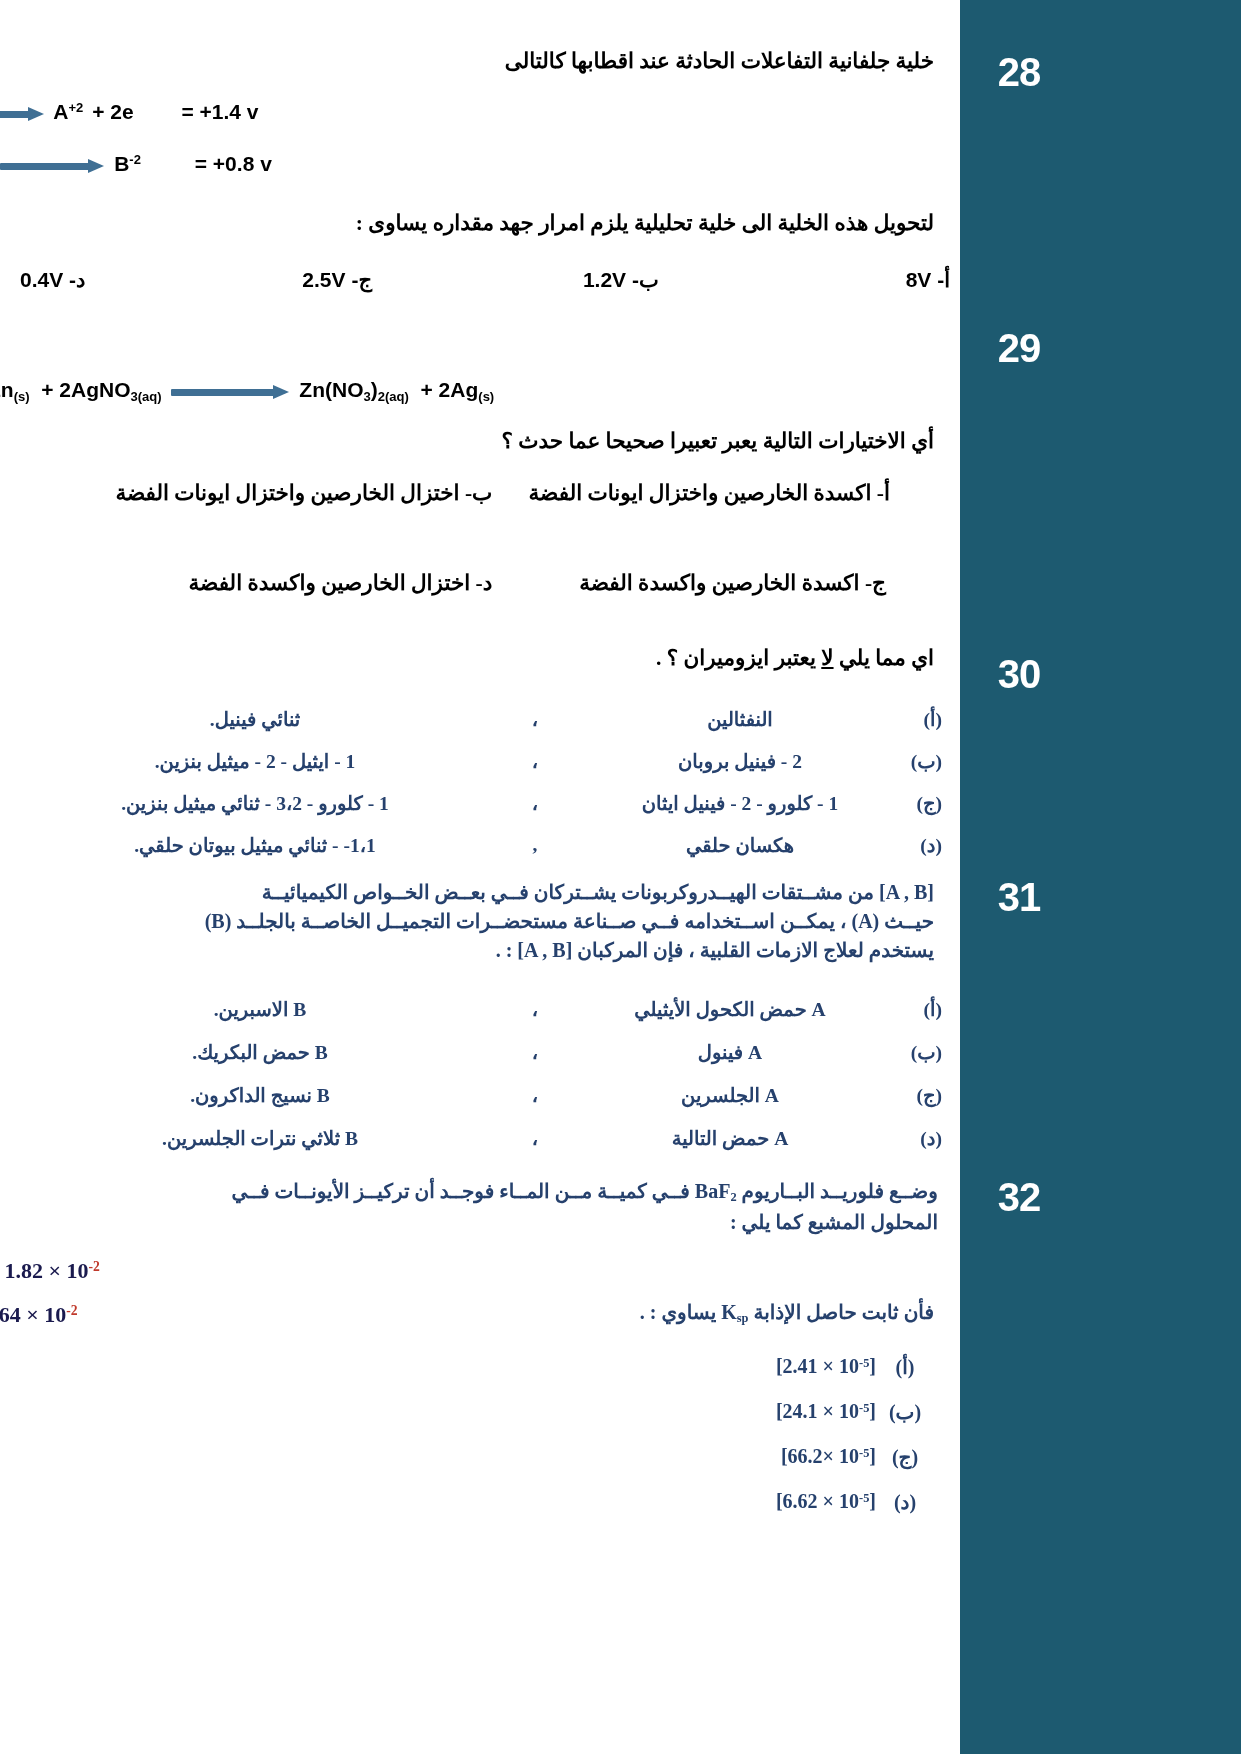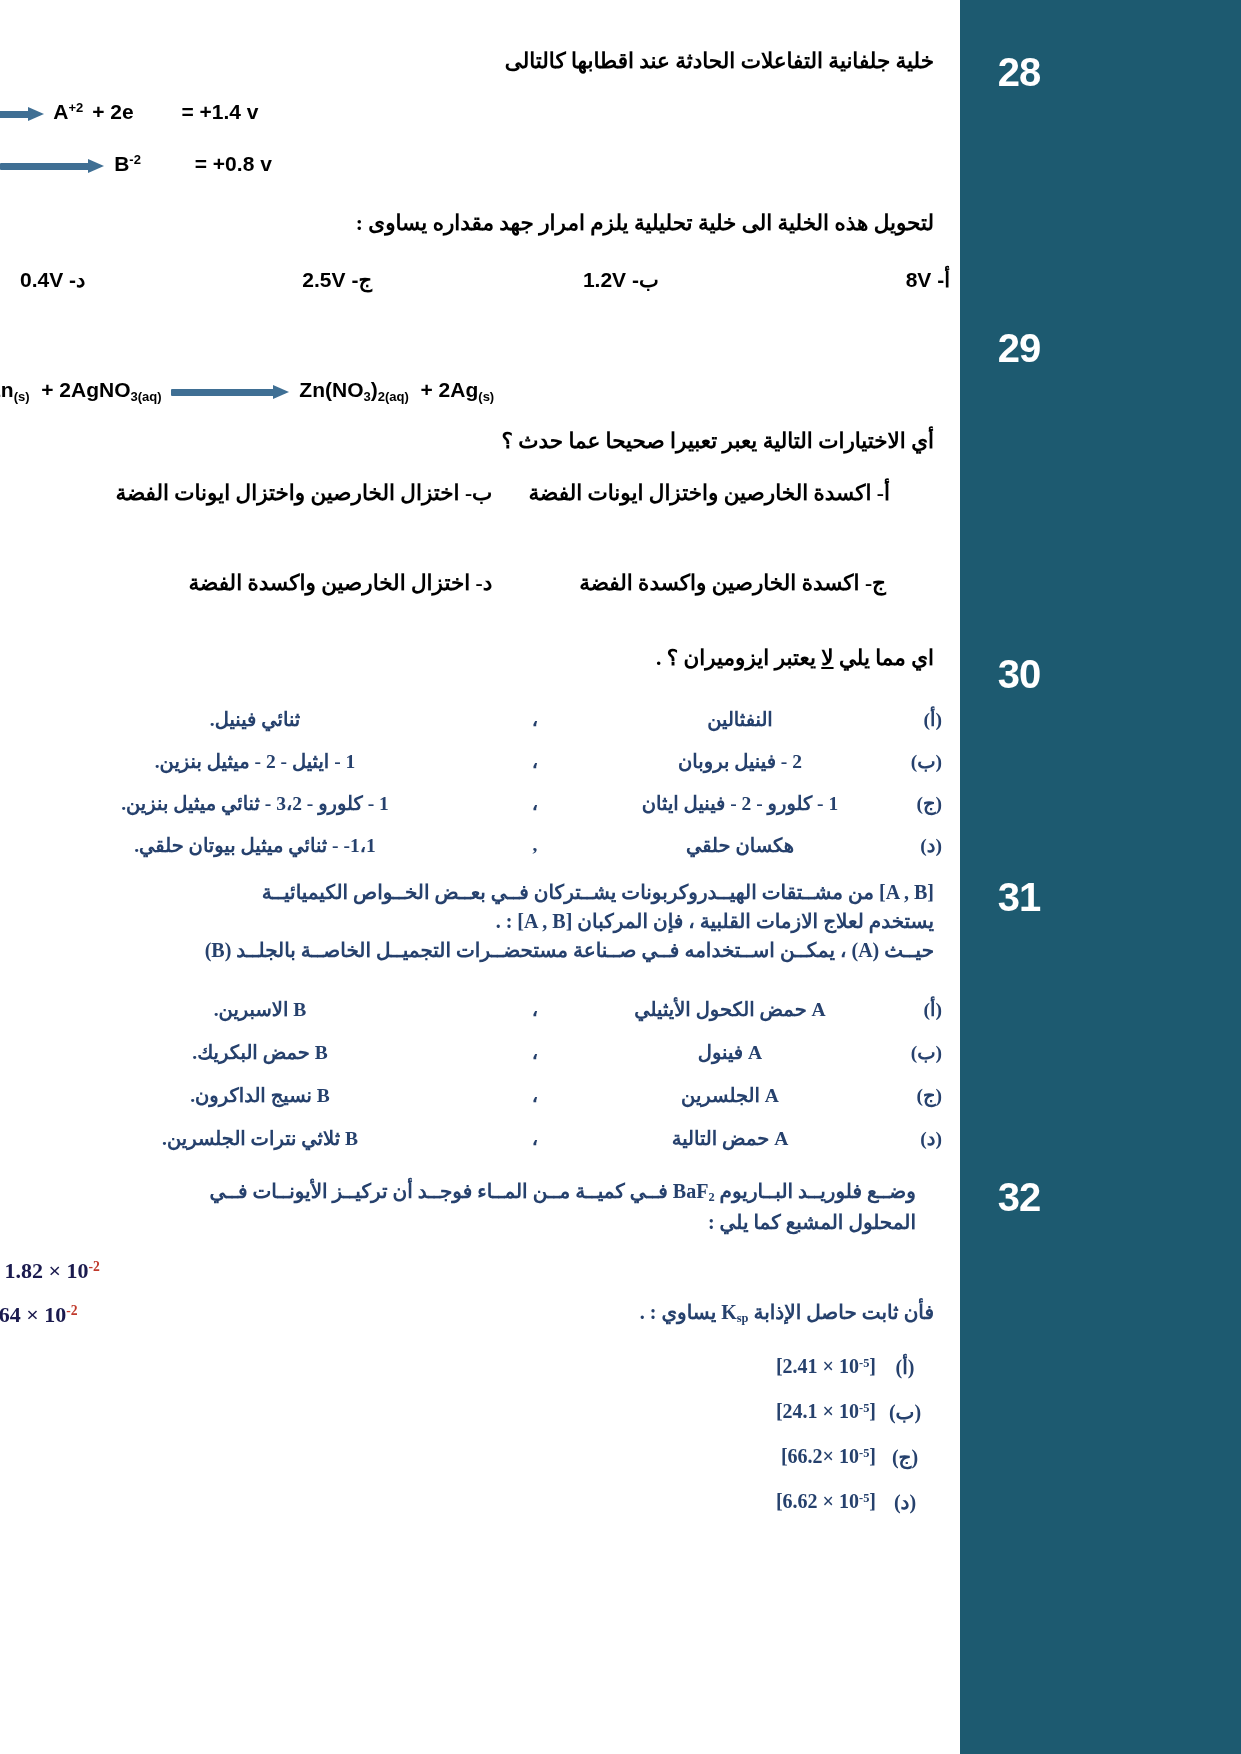--- a/index.html
+++ b/index.html
@@ -197,24 +197,24 @@
       <div style="flex:0 0 110px;text-align:center;">,</div>
       <div style="flex:1;text-align:center;">1،1- - ثنائي ميثيل بيوتان حلقي.</div>
     </div>
   </div>
 
   <div class="blk ar-blue" style="top:878px;right:26px;width:906px;font-size:20px;line-height:1.45;text-align:justify;">
     <div>
       <span class="ltr" style="font-weight:700;">[A , B]</span><span> من مشــتقات الهيــدروكربونات يشــتركان فــي بعــض الخــواص الكيميائيــة</span>
     </div>
     <div>
+      <span>حيــث </span><span class="ltr" style="font-weight:700;">(A)</span><span> ، يمكــن اســتخدامه فــي صــناعة مستحضــرات التجميــل الخاصــة بالجلــد </span><span class="ltr" style="font-weight:700;">(B)</span>
+    </div>
+    <div>
       <span>يستخدم لعلاج الازمات القلبية ، فإن المركبان </span><span class="ltr" style="font-weight:700;">[A , B]</span><span> : .</span>
-    </div>
-    <div>
-      <span>حيــث </span><span class="ltr" style="font-weight:700;">(A)</span><span> ، يمكــن اســتخدامه فــي صــناعة مستحضــرات التجميــل الخاصــة بالجلــد </span><span class="ltr" style="font-weight:700;">(B)</span>
     </div>
   </div>
 
   <div class="blk" style="top:988px;right:18px;width:912px;font-size:19.5px;">
     <div class="optrow ar-blue" style="height:43px;align-items:center;">
       <div style="flex:0 0 62px;text-align:right;">(أ)</div>
       <div style="flex:0 0 300px;text-align:center;">
         <span class="ltr" style="font-weight:700;">A</span>
         <span>حمض الكحول الأيثيلي</span>
       </div>
@@ -255,21 +255,21 @@
         <span>حمض التالية</span>
       </div>
       <div style="flex:0 0 90px;text-align:center;">،</div>
       <div style="flex:1;text-align:center;">
         <span class="ltr" style="font-weight:700;">B</span>
         <span>ثلاثي نترات الجلسرين.</span>
       </div>
     </div>
   </div>
 
-  <div class="blk ar-blue" style="top:1176px;right:44px;width:906px;font-size:20px;line-height:1.5;text-align:justify;">
+  <div class="blk ar-blue" style="top:1176px;right:22px;width:906px;font-size:20px;line-height:1.5;text-align:justify;">
     <div>
       <span>وضــع فلوريــد البــاريوم </span><span class="ltr" style="font-weight:700;">BaF<sub>2</sub></span><span> فــي كميــة مــن المــاء فوجــد أن تركيــز الأيونــات فــي</span>
     </div>
     <div>المحلول المشبع كما يلي :</div>
   </div>
 
   <div class="blk ltr" style="top:1258px;left:58px;font-family:'Liberation Serif',serif;font-weight:700;font-size:22px;color:#1a1a4e;">
     <span>[</span><span>Ba</span><sup style="color:#c0392b;">2+</sup><span>] = </span><span>1.82 × 10</span><sup style="color:#c0392b;">-2</sup>
   </div>
   <div class="blk ltr" style="top:1302px;left:58px;font-family:'Liberation Serif',serif;font-weight:700;font-size:22px;color:#1a1a4e;">

